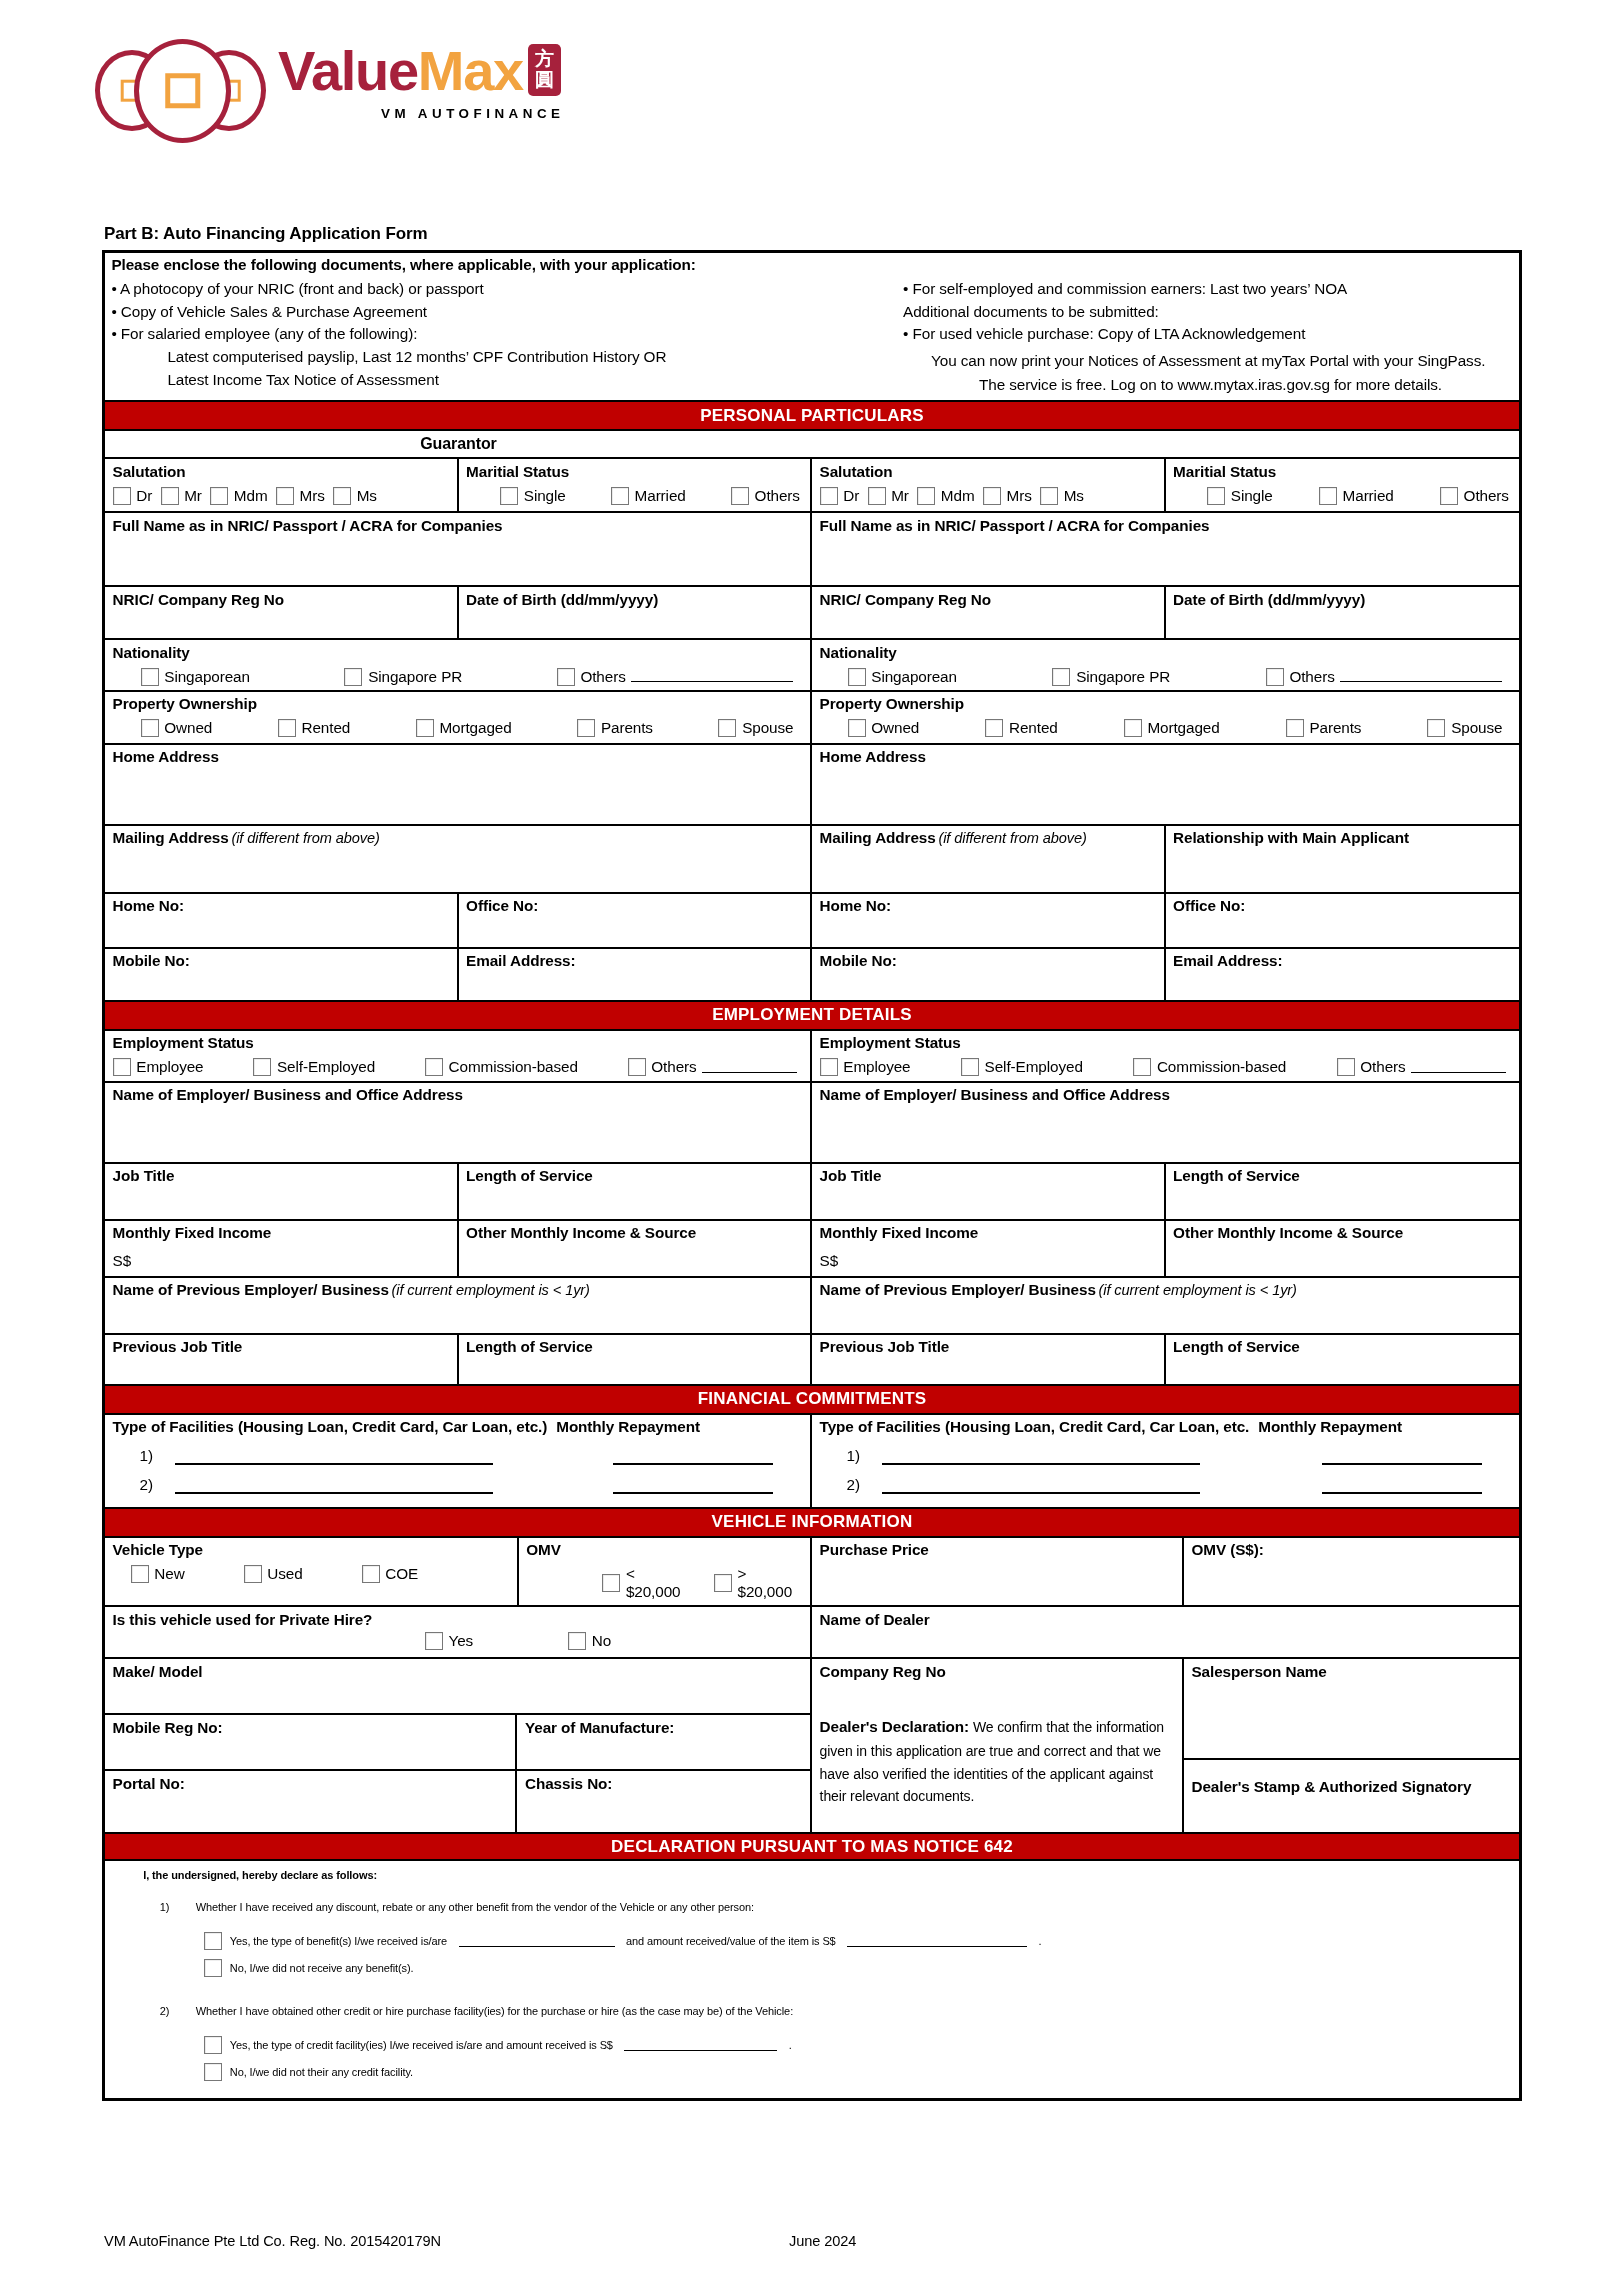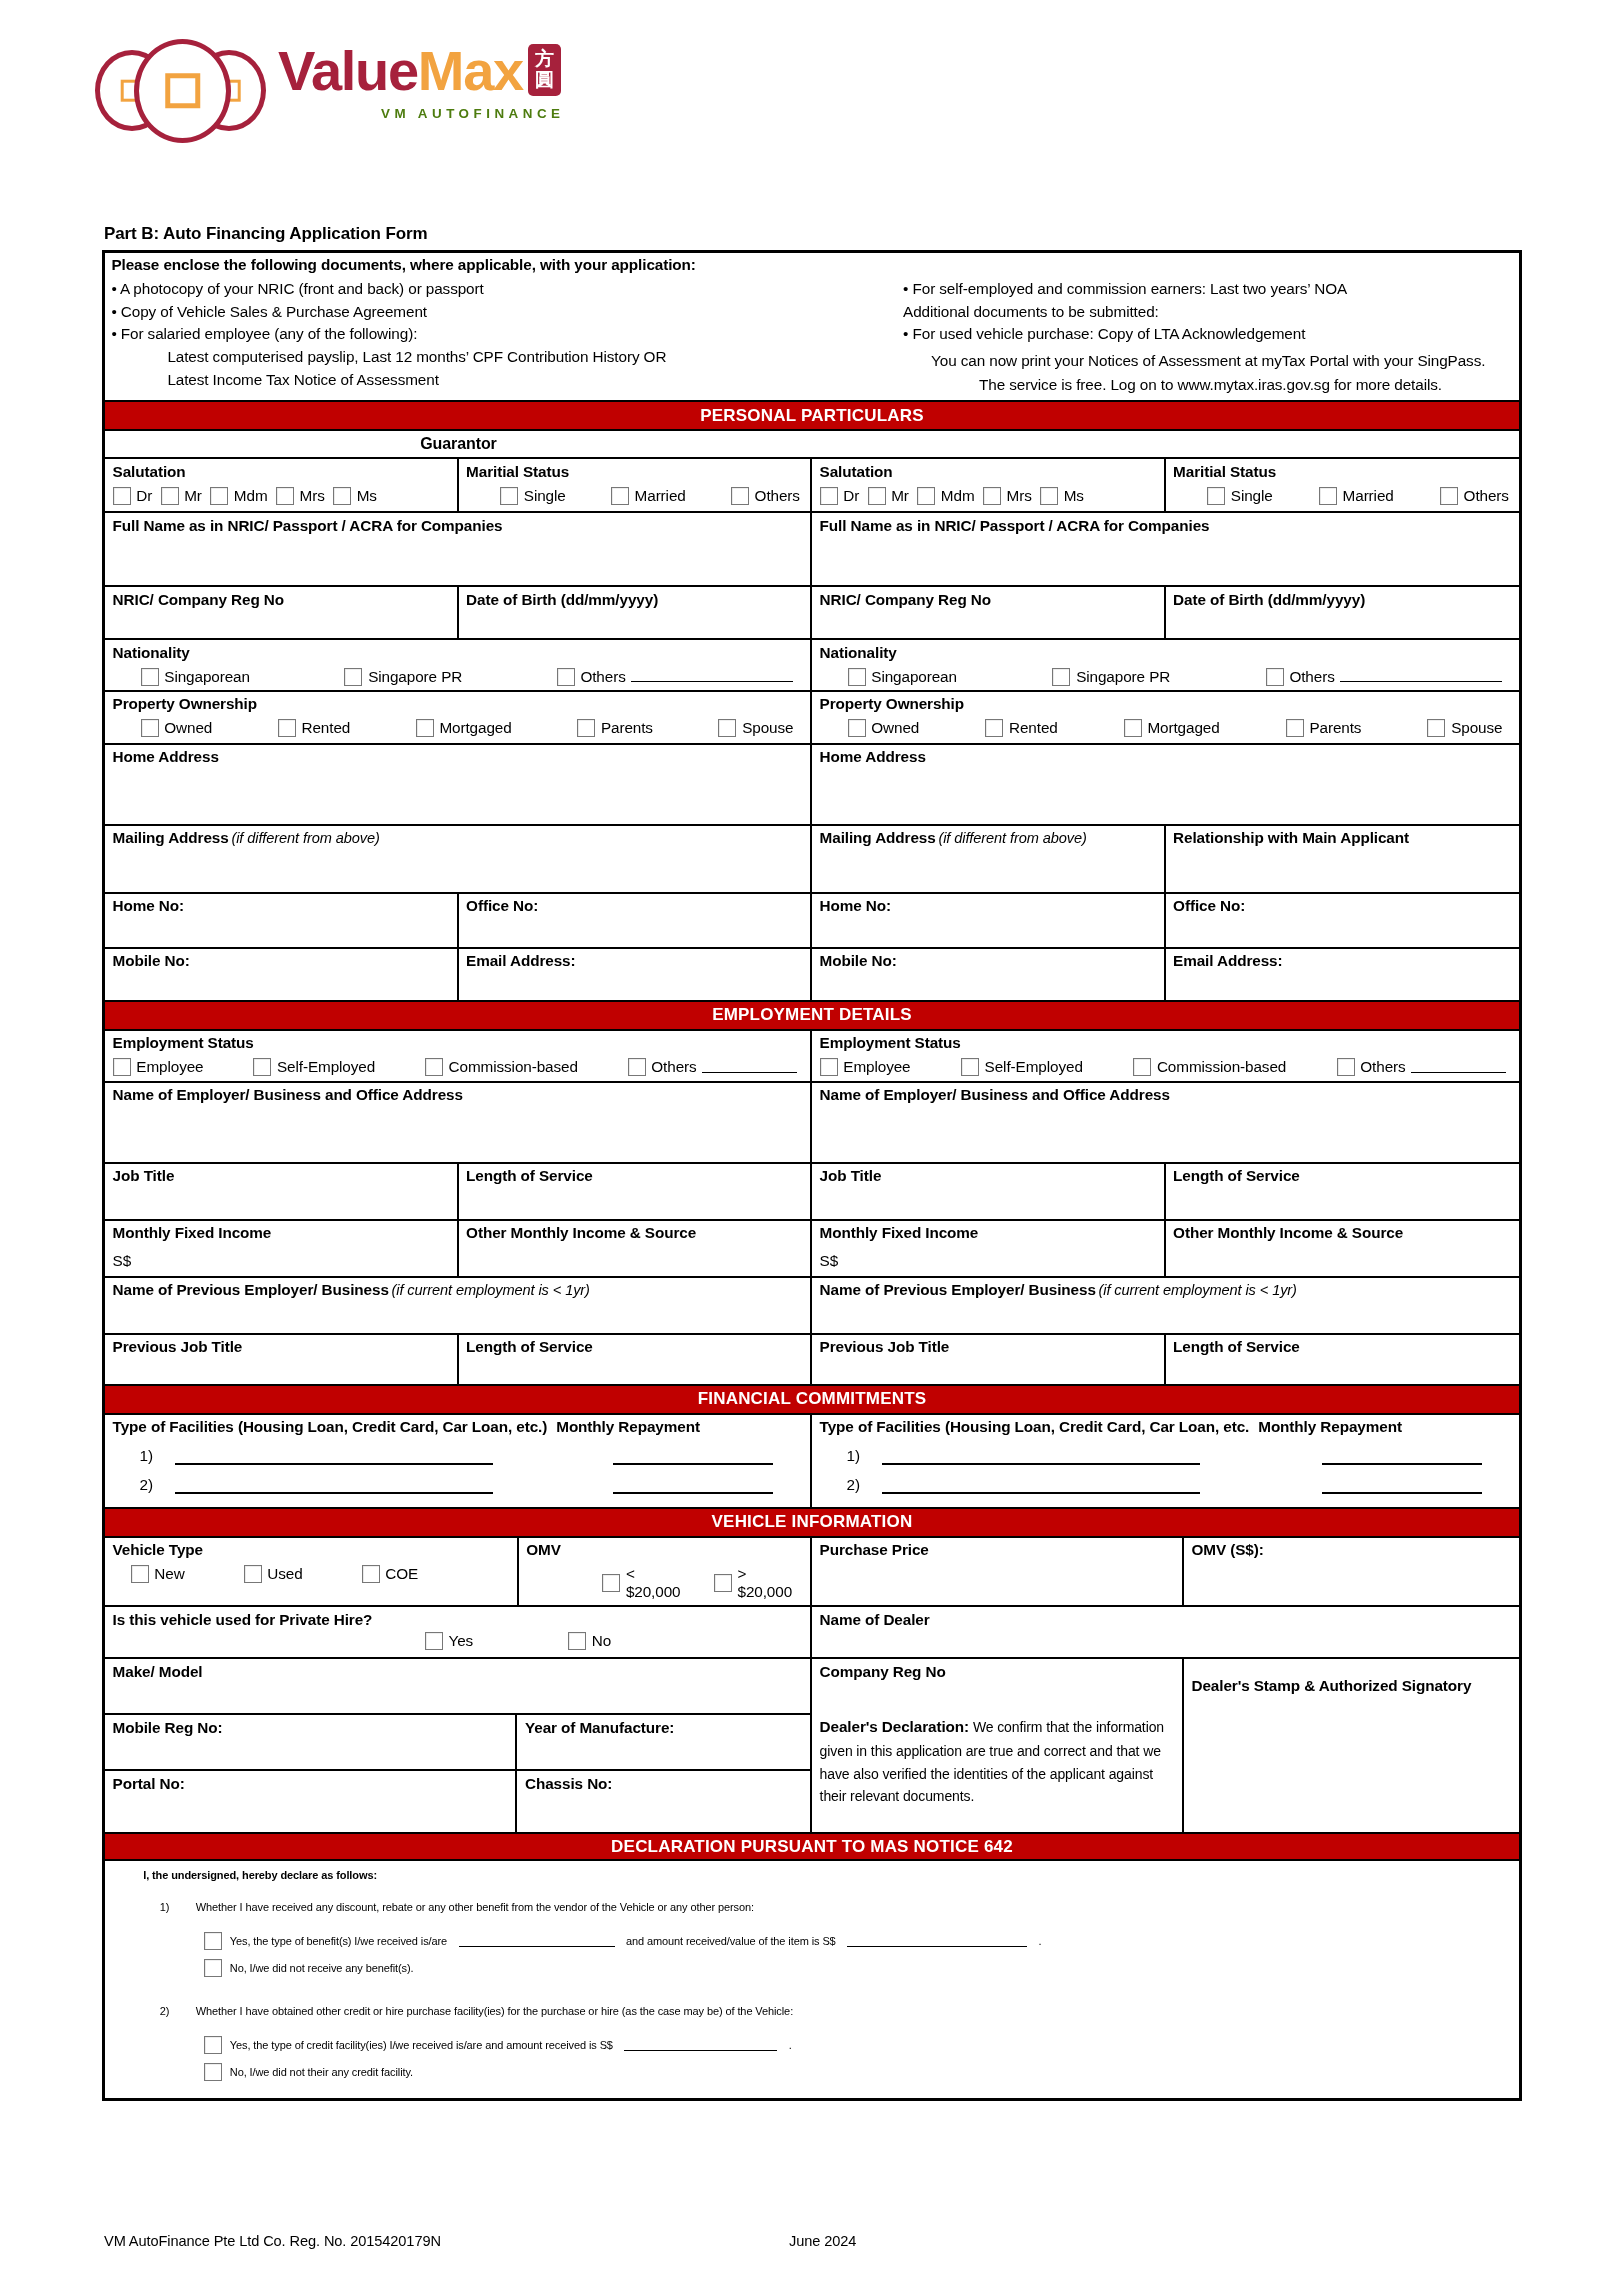--- a/index.html
+++ b/index.html
@@ -15,21 +15,21 @@
   .c2 { width:87px; height:94px; left:39px; top:0;  z-index:2; }
   .sq { position:absolute; left:50%; top:50%; transform:translate(-50%,-50%);
         width:16.6px; height:16.6px; border:3.8px solid #F2A340; background:#fff; }
   .sq2 { width:25.5px; height:25.5px; border-width:5.1px; }
   .wordmark { position:absolute; left:183px; top:7.6px; display:flex; align-items:flex-start;
               font-weight:bold; font-size:56px; line-height:1; letter-spacing:-1.3px; }
   .w-value { color:#A6213C; } .w-max { color:#F2A340; }
   .seal { width:33px; height:52px; background:#A6213C; color:#fff; border-radius:5.1px;
           display:inline-flex; flex-direction:column; align-items:center; justify-content:center;
           font-size:19px; line-height:1.1; margin-left:5.1px; margin-top:1.3px; letter-spacing:0; }
-  .w-sub { position:absolute; left:286px; top:71px; color:#4d7c0f; font-weight:bold;
+  .w-sub { position:absolute; left:286px; top:71px; color:#000000; font-weight:bold;
            letter-spacing:4.5px; font-size:13.4px; }
 
   
   .title { position:absolute; left:104px; top:224px; font-size:17px; font-weight:bold; }
 
   
   .tbl { position:absolute; left:102px; top:250px; width:1420px; border:3.2px solid #000; box-sizing:border-box; background:#fff; }
   .tr { display:flex; border-bottom:2.5px solid #000; box-sizing:border-box; }
   .td { box-sizing:border-box; border-right:2.5px solid #000; padding:3.8px 7.6px; position:relative; }
   .td.last { border-right:none; }
@@ -658,20 +658,23 @@
       </div>
       <div class="v3r">
         <div class="v3ra">
           <div class="lbl">Company Reg No</div>
           <div class="ddecl">
             <b>Dealer's Declaration:</b>
             <span>We confirm that the information given in this application are true and correct and that we have also verified the identities of the applicant against their relevant documents.</span>
           </div>
         </div>
         <div class="v3rb">
+          <div class="sales">
+              <div class="lbl">Salesperson Name</div>
+            </div>
           <div class="stamp">
               <div class="lbl">Dealer's Stamp &amp; Authorized Signatory</div>
             </div>
         </div>
       </div>
     </div>
 
     <div class="secbar" style="border-top:2.5px solid #000">DECLARATION PURSUANT TO MAS NOTICE 642</div>
 
     <div class="dec">

